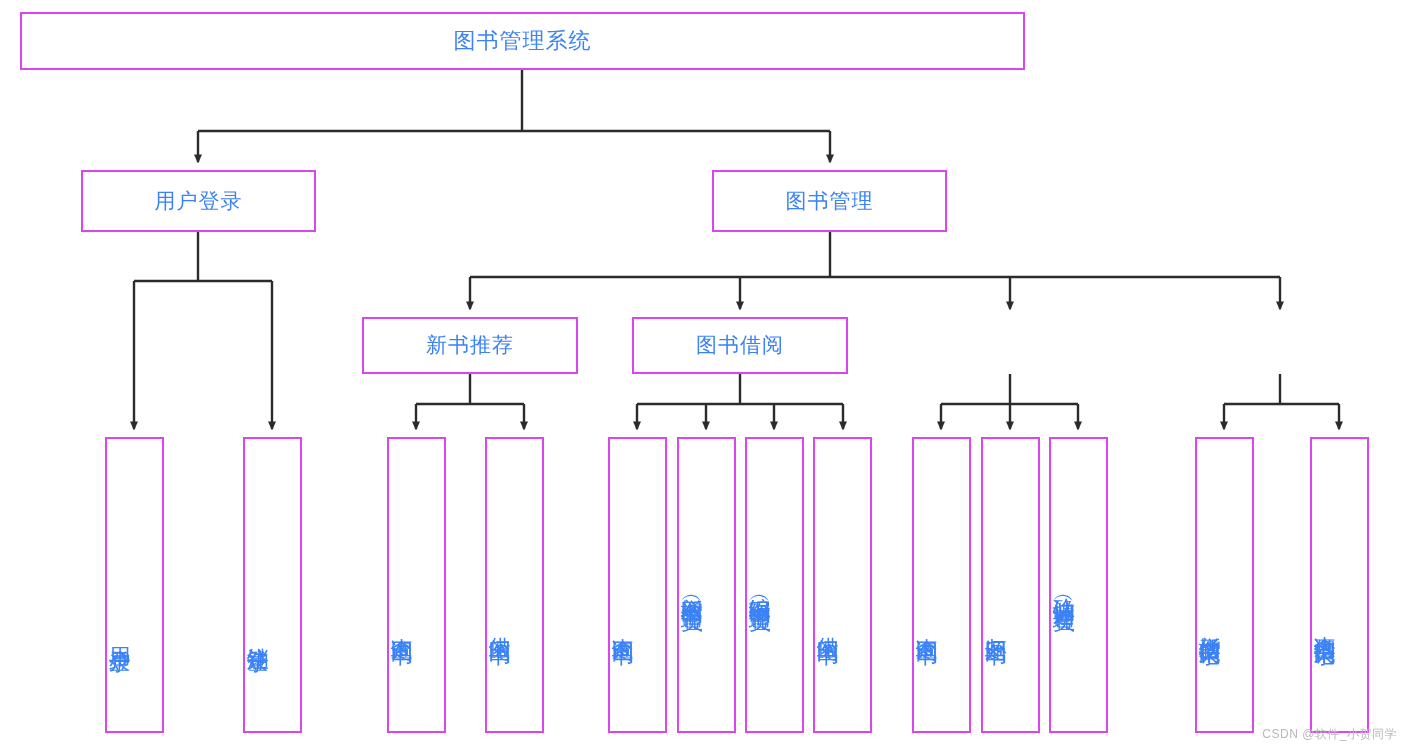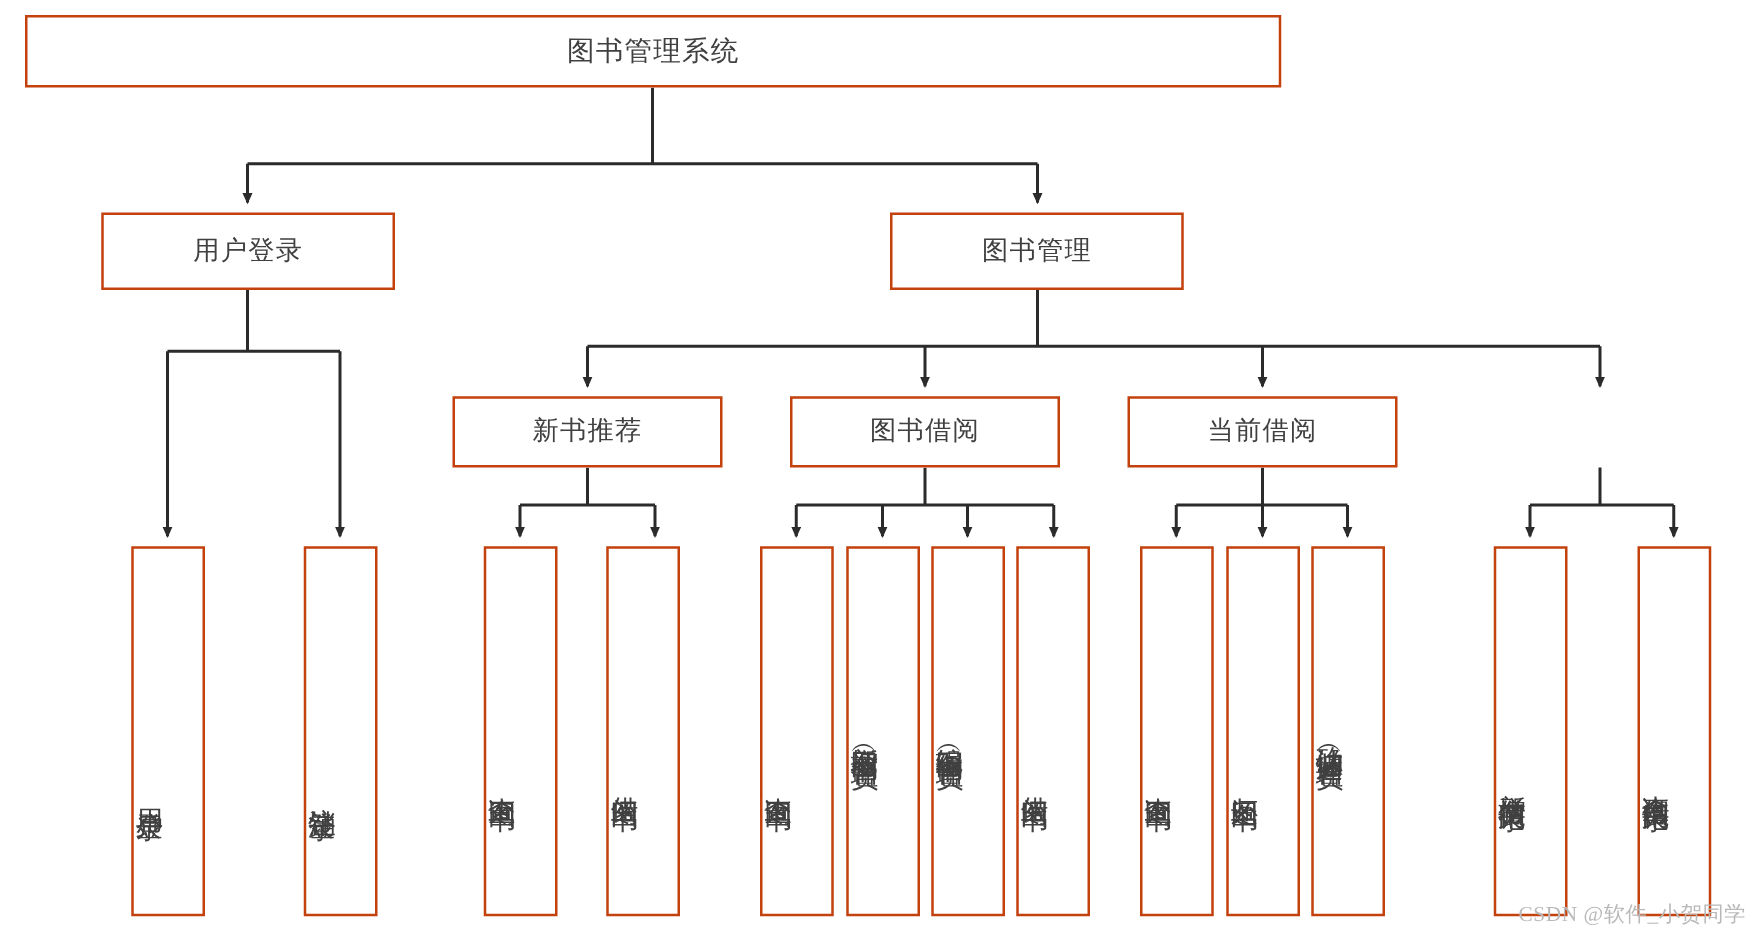--- a/index.html
+++ b/index.html
@@ -10,25 +10,25 @@
     overflow:hidden;
     position:relative;
   }
   #diagram-root{position:absolute;left:0;top:0;width:1405px;height:747px;}
   #edges{position:absolute;left:0;top:0;width:1405px;height:747px;pointer-events:none;}
 
   .node{
     position:absolute;
     box-sizing:border-box;
     background:#ffffff;
-    border:2px solid #c2410c;
+    border:2px solid #d946ef;
     display:flex;
     align-items:center;
     justify-content:center;
-    color:#404040;
+    color:#3b82f6;
   }
   .node .label{
     display:block;
     text-align:center;
     line-height:1.25;
     white-space:pre;
   }
   
   .node.h .label{
     font-size:21px;
@@ -50,25 +50,25 @@
     letter-spacing:2px;
   }
   .node.v.pad-mid{padding-top:78px;}
   .node.v.pad-low{padding-top:96px;}
   .node.v.pad-top{padding-top:8px;}
 
   #watermark{
     position:absolute;
     right:8px;
     bottom:4px;
-    font-size:17px;
+    font-size:12px;
     color:#b9b9b9;
     letter-spacing:0.5px;
     white-space:nowrap;
-    font-family:Liberation Serif, serif;
+    font-family:Liberation Sans, sans-serif;
   }
 </style>
 </head>
 <body>
 
 <div id="diagram-root">
 
   <svg id="edges" viewBox="0 0 1405 747" width="1405" height="747" xmlns="http://www.w3.org/2000/svg">
     <defs>
       <marker id="arrow" markerWidth="10" markerHeight="10" refX="7.6" refY="4" orient="auto" markerUnits="userSpaceOnUse">
@@ -129,23 +129,20 @@
   <div class="node h" style="left:712px;top:170px;width:235px;height:62px;align-items:center;">
     <span class="label">图书管理</span>
   </div>
 
   <div class="node h" style="left:632px;top:317px;width:216px;height:57px;">
     <span class="label">图书借阅</span>
   </div>
   <div class="node h" style="left:362px;top:317px;width:216px;height:57px;">
     <span class="label">新书推荐</span>
   </div>
-  <div class="node h" style="left:902px;top:317px;width:216px;height:57px;">
-    <span class="label">当前借阅</span>
-  </div>
 
   <div class="node v pad-low" style="left:105px;top:437px;width:59px;height:296px;">
     <span class="label">用户登录</span>
   </div>
   <div class="node v pad-low" style="left:243px;top:437px;width:59px;height:296px;">
     <span class="label">注销登录</span>
   </div>
 
   <div class="node v pad-mid" style="left:387px;top:437px;width:59px;height:296px;">
     <span class="label">查询图书</span>

